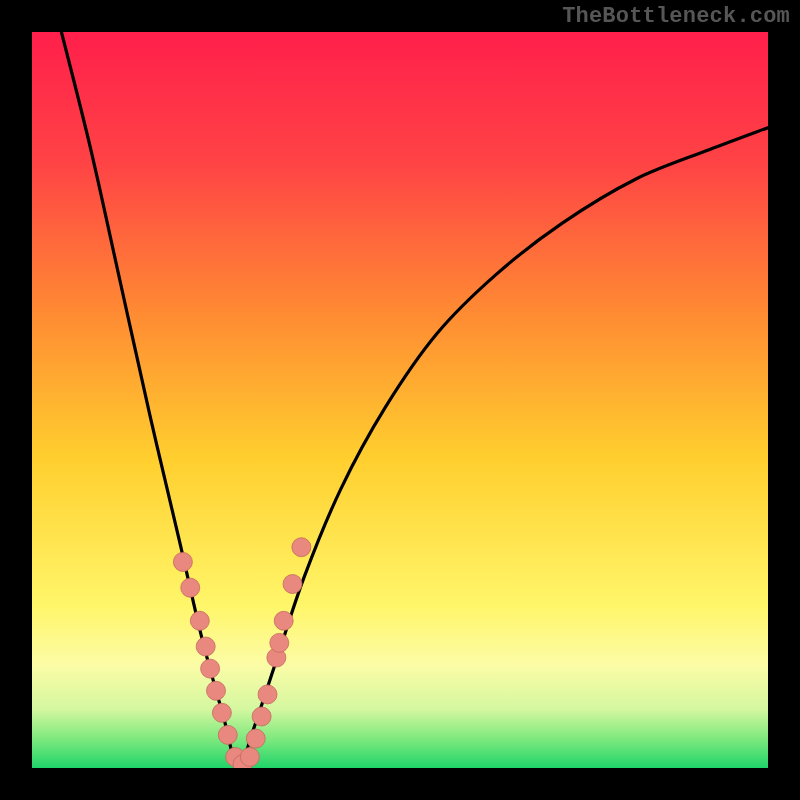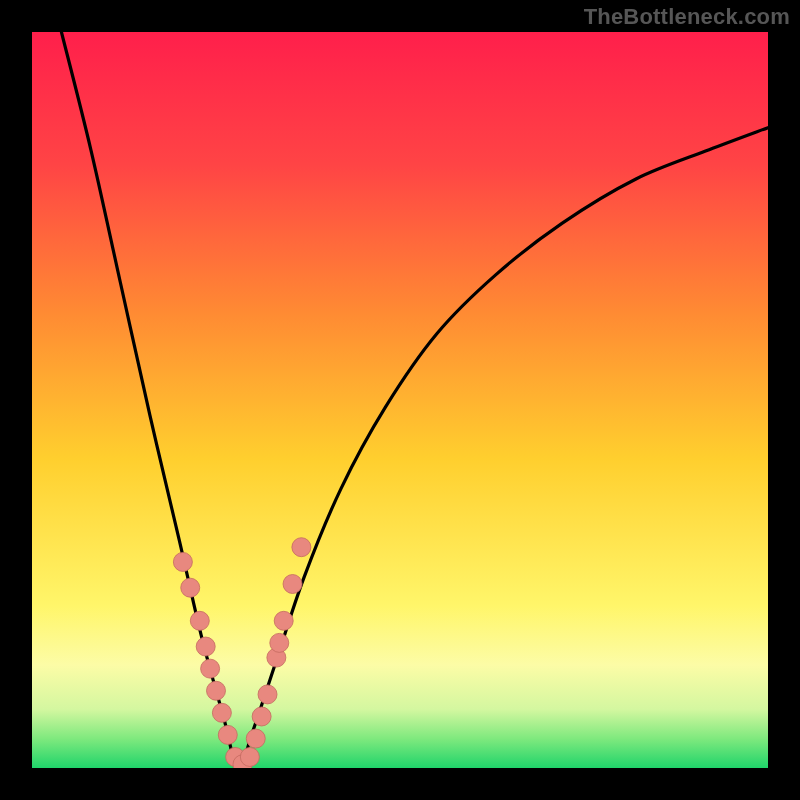--- a/index.html
+++ b/index.html
@@ -21,21 +21,21 @@
     left: 32px;
     top: 32px;
     width: 736px;
     height: 736px;
     
   }
   .watermark {
     position: absolute;
     top: 4px;
     right: 10px;
-    font-family: Liberation Sans, sans-serif;
+    font-family: Liberation Mono, monospace;
     font-size: 22px;
     font-weight: 600;
     color: #565656;
     letter-spacing: 0.2px;
   }
   svg {
     position: absolute;
     left: 0; top: 0;
   }
 </style>

